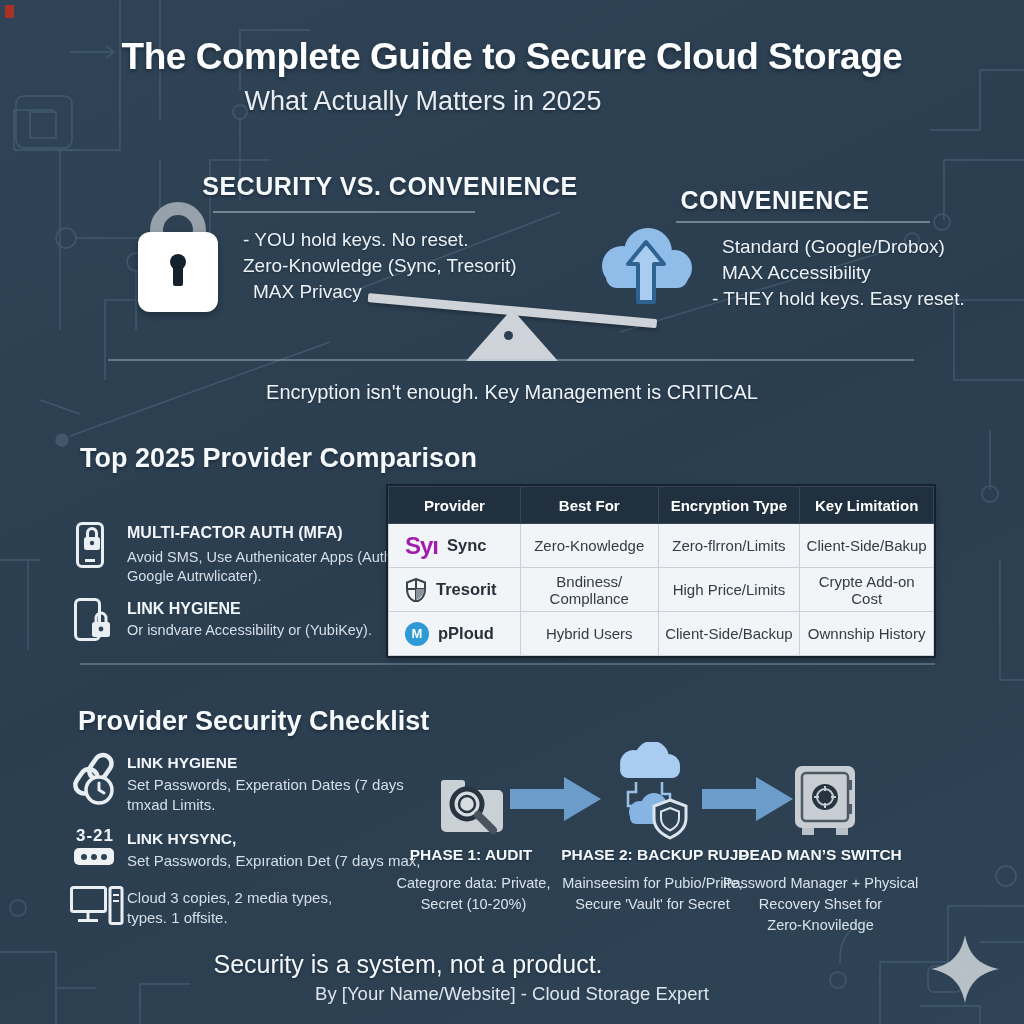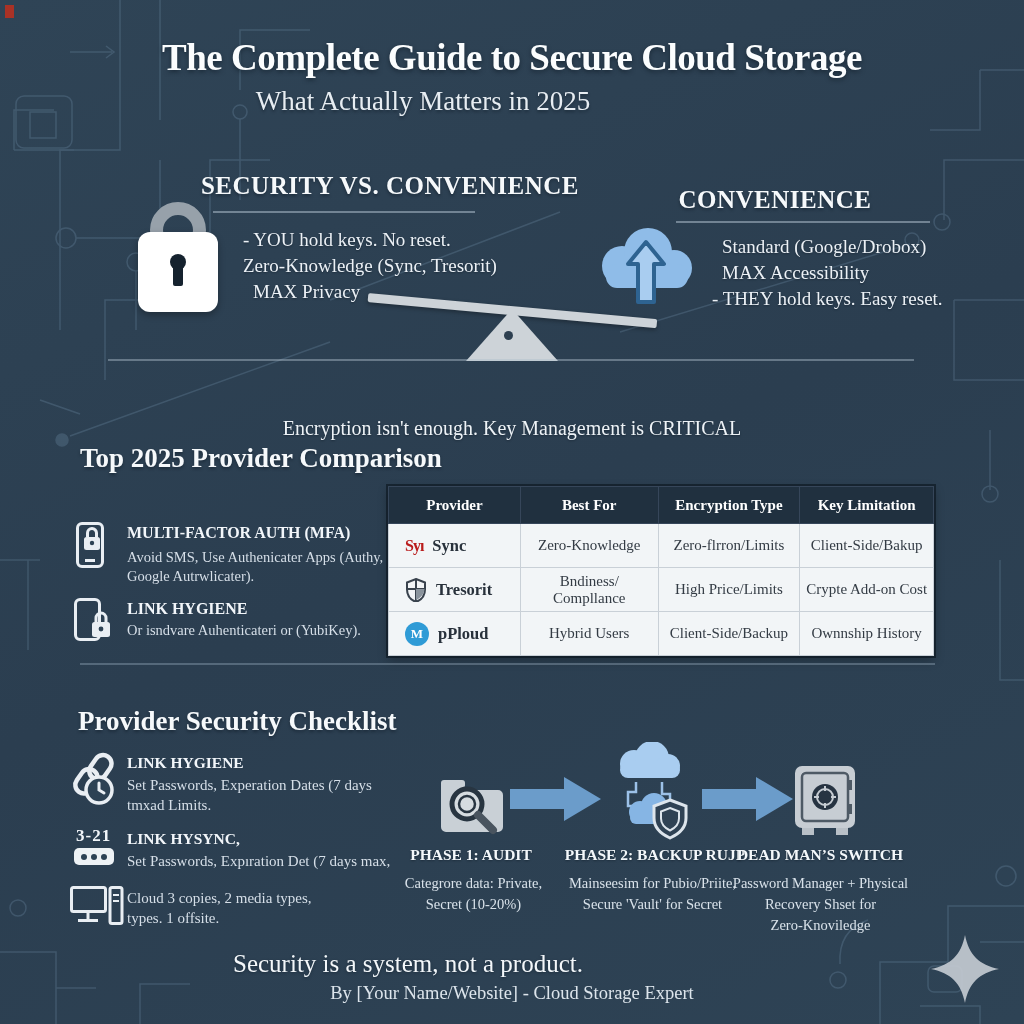--- a/index.html
+++ b/index.html
@@ -1,18 +1,18 @@
 <!DOCTYPE html>
 <html><head>
 <meta charset="utf-8">
 <style>
   html,body{margin:0;padding:0;background:#1d2b38;}
   .page{position:relative;width:1024px;height:1024px;overflow:hidden;
         background:linear-gradient(155deg,#2f4456 0%,#2b3e50 50%,#2e4355 100%);
-        font-family:Liberation Serif, serif;color:#eef3f7;}
+        font-family:Liberation Sans, sans-serif;color:#eef3f7;}
   .abs{position:absolute;}
   .ctr{text-align:center;}
   svg{display:block;}
 
   .title{top:36px;left:0;width:1024px;font-size:37px;font-weight:bold;color:#fbfdfe;
          text-shadow:0 2px 4px rgba(8,18,28,.5);letter-spacing:-.5px;}
   .subtitle{top:86px;left:0;width:846px;font-size:27px;color:#e7edf2;text-shadow:0 2px 3px rgba(8,18,28,.4);}
 
   .sec-head{font-size:25px;font-weight:bold;letter-spacing:.5px;color:#f6f9fb;text-shadow:0 2px 3px rgba(8,18,28,.4);}
   .hd-underline{height:2px;background:rgba(200,215,228,.45);}
@@ -25,33 +25,33 @@
   .lock .keyhole{position:absolute;left:32px;top:52px;width:16px;height:16px;background:#15222e;border-radius:50%;}
   .lock .keystem{position:absolute;left:35px;top:64px;width:10px;height:20px;background:#15222e;border-radius:2px;}
 
   .plank{left:368px;top:293px;width:290px;height:9px;background:#cdd3d8;border-radius:2px;
          transform:rotate(5.2deg);transform-origin:left center;box-shadow:0 2px 4px rgba(0,0,0,.3);}
   .fulcrum{left:466px;top:309px;width:92px;height:52px;background:#cdd3d8;
            clip-path:polygon(50% 0,100% 100%,0 100%);}
   .fulcrum-dot{left:504px;top:331px;width:9px;height:9px;border-radius:50%;background:#2d3f50;}
   .ground{left:108px;top:359px;width:806px;height:2px;background:rgba(175,190,203,.45);}
 
-  .caption{top:381px;left:0;width:1024px;font-size:20px;color:#eef3f7;text-shadow:0 1px 2px rgba(8,18,28,.4);margin-top:36px;}
+  .caption{top:381px;left:0;width:1024px;font-size:20px;color:#eef3f7;text-shadow:0 1px 2px rgba(8,18,28,.4);}
 
   .blk-title{font-size:27px;font-weight:bold;color:#f6f9fb;text-shadow:0 2px 3px rgba(8,18,28,.4);}
 
   .side-title{font-size:16px;font-weight:bold;color:#f2f6fa;}
   .side-body{font-size:14.5px;line-height:19px;color:#d6dfe8;}
 
   table.cmp{border-collapse:collapse;width:546px;box-shadow:0 0 0 2px rgba(13,23,33,.65),0 4px 10px rgba(0,0,0,.3);}
   table.cmp th{background:#20303f;color:#fff;font-size:15px;font-weight:bold;height:34px;border:1px solid #36465a;}
   table.cmp td{background:#f2f5f7;color:#333b44;font-size:15px;height:43px;border:1px solid #c9d0d7;text-align:center;padding:0 4px;}
   .prov{display:flex;align-items:center;gap:9px;padding-left:12px;}
   .prov-name{font-weight:bold;font-size:16.5px;color:#28313b;}
-  .sync-logo{color:#b91c1c;font-weight:bold;font-size:16px;letter-spacing:-1px;}
+  .sync-logo{color:#a21caf;font-weight:bold;font-size:24px;letter-spacing:-1px;}
   .pcloud-logo{width:24px;height:24px;border-radius:50%;background:#2f9bd6;color:#fff;font-size:13px;font-weight:bold;
                display:flex;align-items:center;justify-content:center;flex:0 0 24px;}
 
   .divider{height:2px;background:rgba(150,170,188,.4);}
 
   .chk-title{font-size:15.5px;font-weight:bold;color:#f2f6fa;}
   .chk-body{font-size:15px;line-height:20px;color:#d6dfe8;}
   .badge321{font-size:17px;font-weight:bold;color:#f2f6fa;letter-spacing:1px;}
   .pill{width:40px;height:17px;background:#eef2f5;border-radius:5px;display:flex;align-items:center;justify-content:center;gap:4px;}
   .pill i{width:6px;height:6px;border-radius:50%;background:#2d4254;}
@@ -164,21 +164,21 @@
   </div>
 
   <svg class="abs" style="left:74px;top:598px" width="38" height="46" viewBox="0 0 38 46">
     <rect x="1.5" y="1.5" width="24" height="40" rx="4.5" fill="none" stroke="#e9eef3" stroke-width="3"></rect>
     <rect x="18" y="24" width="18" height="15" rx="2.5" fill="#e9eef3"></rect>
     <path d="M22 24 v-4 a5 5 0 0 1 10 0 v4" fill="none" stroke="#e9eef3" stroke-width="3"></path>
     <circle cx="27" cy="31" r="2.4" fill="#2d4254"></circle>
   </svg>
   <div class="abs side-title" style="left:127px;top:600px">LINK HYGIENE</div>
   <div class="abs side-body" style="left:127px;top:621px">
-    <div>Or isndvare Auhenticateri or (YubiKey).</div>
+    <div>Or isndvare Accessibility or (YubiKey).</div>
   </div>
 
   <table class="cmp abs" style="left:388px;top:486px">
     <colgroup>
         <col style="width:132px">
         <col style="width:138px">
         <col style="width:142px">
         <col style="width:134px">
       </colgroup>
     <thead>

